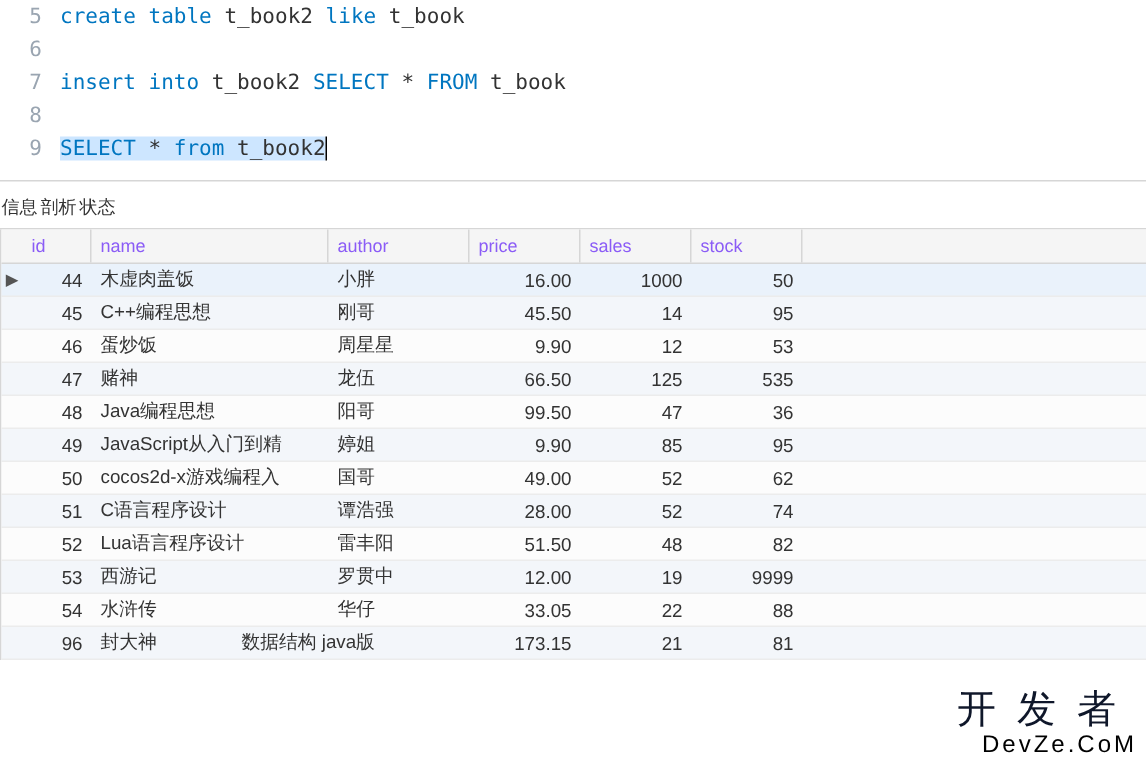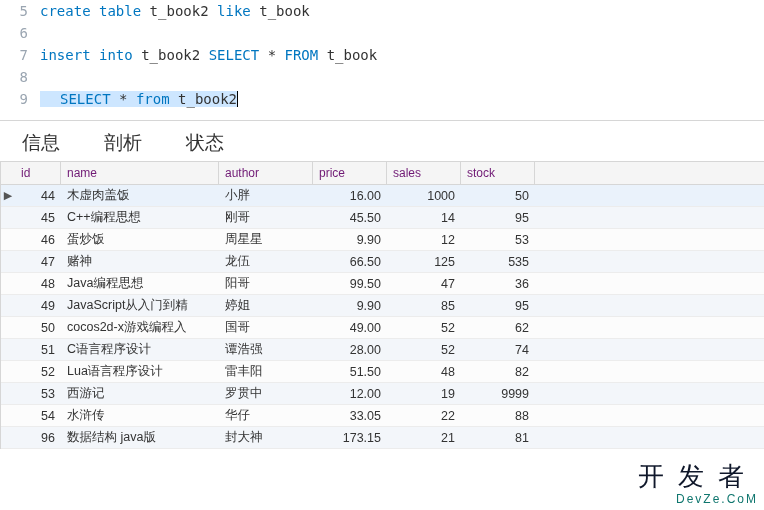--- a/index.html
+++ b/index.html
@@ -4,49 +4,49 @@
 <style>
   * { margin: 0; padding: 0; box-sizing: border-box; }
   body { font-family: -apple-system, BlinkMacSystemFont, "Segoe UI", "Microsoft YaHei", sans-serif; font-size: 13px; background: #fff; color: #333; width: 764px; height: 510px; overflow: hidden; position: relative; }
 
   .editor { padding: 0 0 8px 0; }
   .code-line { display: flex; font-family: Consolas, monospace; font-size: 14px; line-height: 22px; }
   .gutter { width: 40px; text-align: right; padding-right: 12px; color: #9aa5b1; user-select: none; }
   .code { white-space: pre; }
   .kw-blue { color: #0076c0; }
   .ident { color: #333; }
-  .sel-highlight { background: #cde6ff; padding-left: 20px; }
+  .sel-highlight { background: #cde6ff; }
   .cursor { border-right: 1px solid #000; }
 
   .divider { border-top: 1px solid #d6d6d6; margin-top: 2px; }
 
   .tabs { display: flex; border-bottom: 1px solid #d6d6d6; margin-top: 2px; }
-  .tab { padding: 5px 21px 6px; font-size: 19px; color: #333; border: 1px solid transparent; border-bottom: none; cursor: pointer; position: relative; top: 1px; }
+  .tab { padding: 5px 0 6px; font-size: 12px; color: #333; border: 1px solid transparent; border-bottom: none; cursor: pointer; position: relative; top: 1px; }
   .tab.active { background: #fff; border-color: #d6d6d6; border-bottom: 1px solid #fff; }
 
   .grid { border-left: 1px solid #d6d6d6; }
   .grid-header { display: flex; background: #f5f5f5; border-bottom: 1px solid #d6d6d6; }
-  .grid-header .cell { border-right: 1px solid #d6d6d6; padding: 4px 6px; font-size: 12px; color: #701a75; text-align: left; }
+  .grid-header .cell { border-right: 1px solid #d6d6d6; padding: 4px 6px; font-size: 12px; color: #8b5cf6; text-align: left; }
   .grid-body .row { display: flex; border-bottom: 1px solid #ececec; height: 22px; align-items: center; }
   .grid-body .row:nth-child(odd) { background: #fcfcfc; }
   .grid-body .row:nth-child(even) { background: #f3f6fa; }
   .grid-body .row.active { background: #eaf2fb; }
   .row-marker { width: 14px; text-align: center; color: #555; font-size: 11px; }
   .cell { overflow: hidden; white-space: nowrap; text-overflow: ellipsis; padding: 2px 6px; font-size: 12.5px; }
   .c-id    { width: 46px; text-align: right; }
   .c-name  { width: 158px; }
   .c-auth  { width: 94px; }
   .c-price { width: 74px; text-align: right; }
   .c-sales { width: 74px; text-align: right; }
   .c-stock { width: 74px; text-align: right; }
   .hdr .c-id, .hdr .c-price, .hdr .c-sales, .hdr .c-stock { text-align: left; }
 
   .watermark { position: absolute; right: 6px; bottom: 4px; text-align: right; pointer-events: none; }
   .wm-top { font-size: 26px; color: #0f172a; letter-spacing: 14px; font-weight: 300; }
-  .wm-bot { font-size: 12px; color: #0f766e; letter-spacing: 2px; margin-top: -2px; }
+  .wm-bot { font-size: 16px; color: #000000; letter-spacing: 2px; margin-top: -2px; }
 </style>
 </head>
 <body>
 
 <div class="editor" id="editor">
     <div class="code-line">
       <div class="gutter">5</div>
       <div class="code"><span class="kw-blue">create</span><span> </span><span class="kw-blue">table</span><span> </span><span class="ident">t_book2</span><span> </span><span class="kw-blue">like</span><span> </span><span class="ident">t_book</span></div>
     </div>
     <div class="code-line">
@@ -180,22 +180,22 @@
         <div class="cell c-id">54</div>
         <div class="cell c-name">水浒传</div>
         <div class="cell c-auth">华仔</div>
         <div class="cell c-price">33.05</div>
         <div class="cell c-sales">22</div>
         <div class="cell c-stock">88</div>
       </div>
       <div class="row">
         <div class="row-marker"></div>
         <div class="cell c-id">96</div>
+        <div class="cell c-auth">封大神</div>
         <div class="cell c-name">数据结构 java版</div>
-        <div class="cell c-auth">封大神</div>
         <div class="cell c-price">173.15</div>
         <div class="cell c-sales">21</div>
         <div class="cell c-stock">81</div>
       </div>
     </div>
 </div>
 
 <div class="watermark">
   <div class="wm-top">开发者</div>
   <div class="wm-bot">DevZe.CoM</div>

